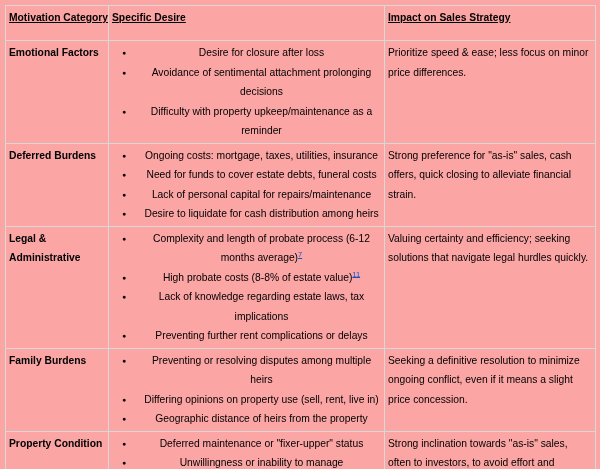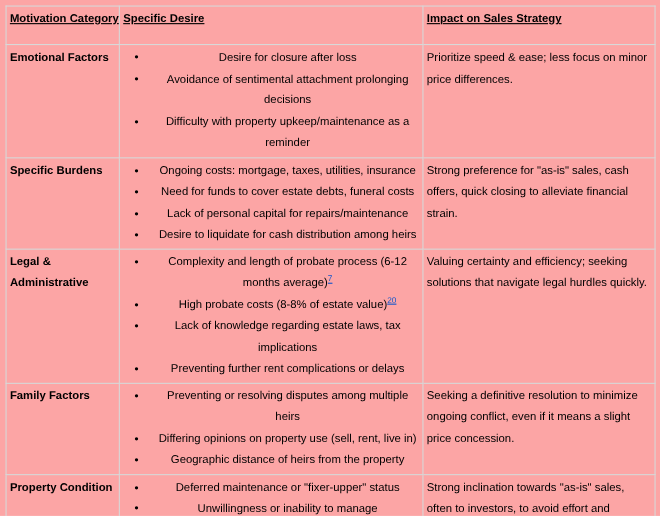--- a/index.html
+++ b/index.html
@@ -86,45 +86,45 @@
           <td>
             <ul class="drivers-list">
               <li><span>Desire for closure after loss</span></li>
               <li><span>Avoidance of sentimental attachment prolonging decisions</span></li>
               <li><span>Difficulty with property upkeep/maintenance as a reminder</span></li>
             </ul>
           </td>
           <td>Prioritize speed &amp; ease; less focus on minor price differences.</td>
         </tr>
         <tr>
-          <td class="category-cell">Specific Burdens</td>
+          <td class="category-cell">Deferred Burdens</td>
           <td>
             <ul class="drivers-list">
               <li><span>Ongoing costs: mortgage, taxes, utilities, insurance</span></li>
               <li><span>Need for funds to cover estate debts, funeral costs</span></li>
               <li><span>Lack of personal capital for repairs/maintenance</span></li>
               <li><span>Desire to liquidate for cash distribution among heirs</span></li>
             </ul>
           </td>
           <td>Strong preference for "as-is" sales, cash offers, quick closing to alleviate financial strain.</td>
         </tr>
         <tr>
           <td class="category-cell">Legal &amp; Administrative</td>
           <td>
             <ul class="drivers-list">
               <li><span>Complexity and length of probate process (6-12 months average)</span><span class="citation-link">7</span></li>
-              <li><span>High probate costs (8-8% of estate value)</span><span class="citation-link">20</span></li>
+              <li><span>High probate costs (8-8% of estate value)</span><span class="citation-link">11</span></li>
               <li><span>Lack of knowledge regarding estate laws, tax implications</span></li>
               <li><span>Preventing further rent complications or delays</span></li>
             </ul>
           </td>
           <td>Valuing certainty and efficiency; seeking solutions that navigate legal hurdles quickly.</td>
         </tr>
         <tr>
-          <td class="category-cell">Family Factors</td>
+          <td class="category-cell">Family Burdens</td>
           <td>
             <ul class="drivers-list">
               <li><span>Preventing or resolving disputes among multiple heirs</span></li>
               <li><span>Differing opinions on property use (sell, rent, live in)</span></li>
               <li><span>Geographic distance of heirs from the property</span></li>
             </ul>
           </td>
           <td>Seeking a definitive resolution to minimize ongoing conflict, even if it means a slight price concession.</td>
         </tr>
         <tr>

